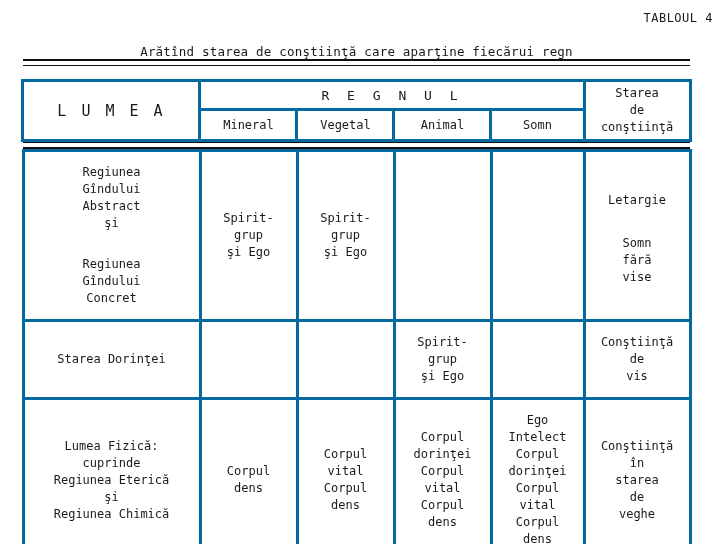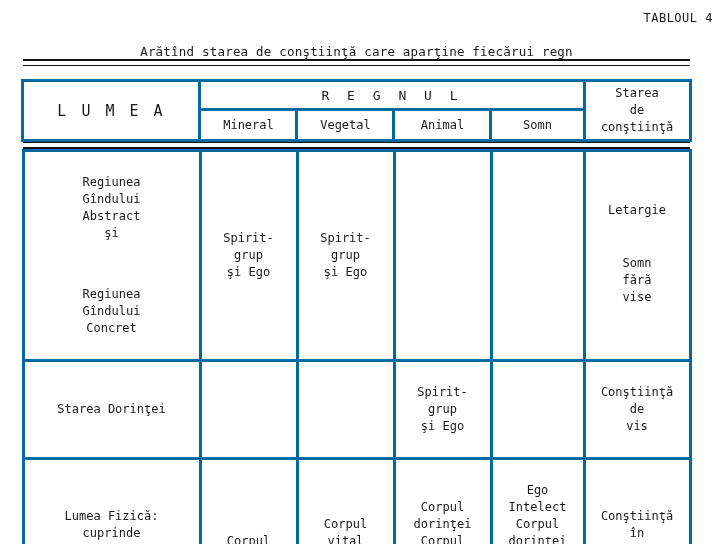--- a/index.html
+++ b/index.html
@@ -81,21 +81,21 @@
     margin-top: 44px;
   }
   .hdr-stare {
     font-size: 12px;
     line-height: 17px;
     height: 56px;
   }
 
   .cellbox {
     line-height: 17px;
-    padding: 22px 2px;
+    padding: 12px 2px;
     white-space: pre-line;
   }
   .row-a td { height: 136px; }
   .row-b td { height: 60px; }
   .row-c td { height: 140px; margin-top: 36px; }
 
   .vtop { vertical-align: top; }
   .vbot { vertical-align: bottom; }
   .vmid { vertical-align: middle; }
 

